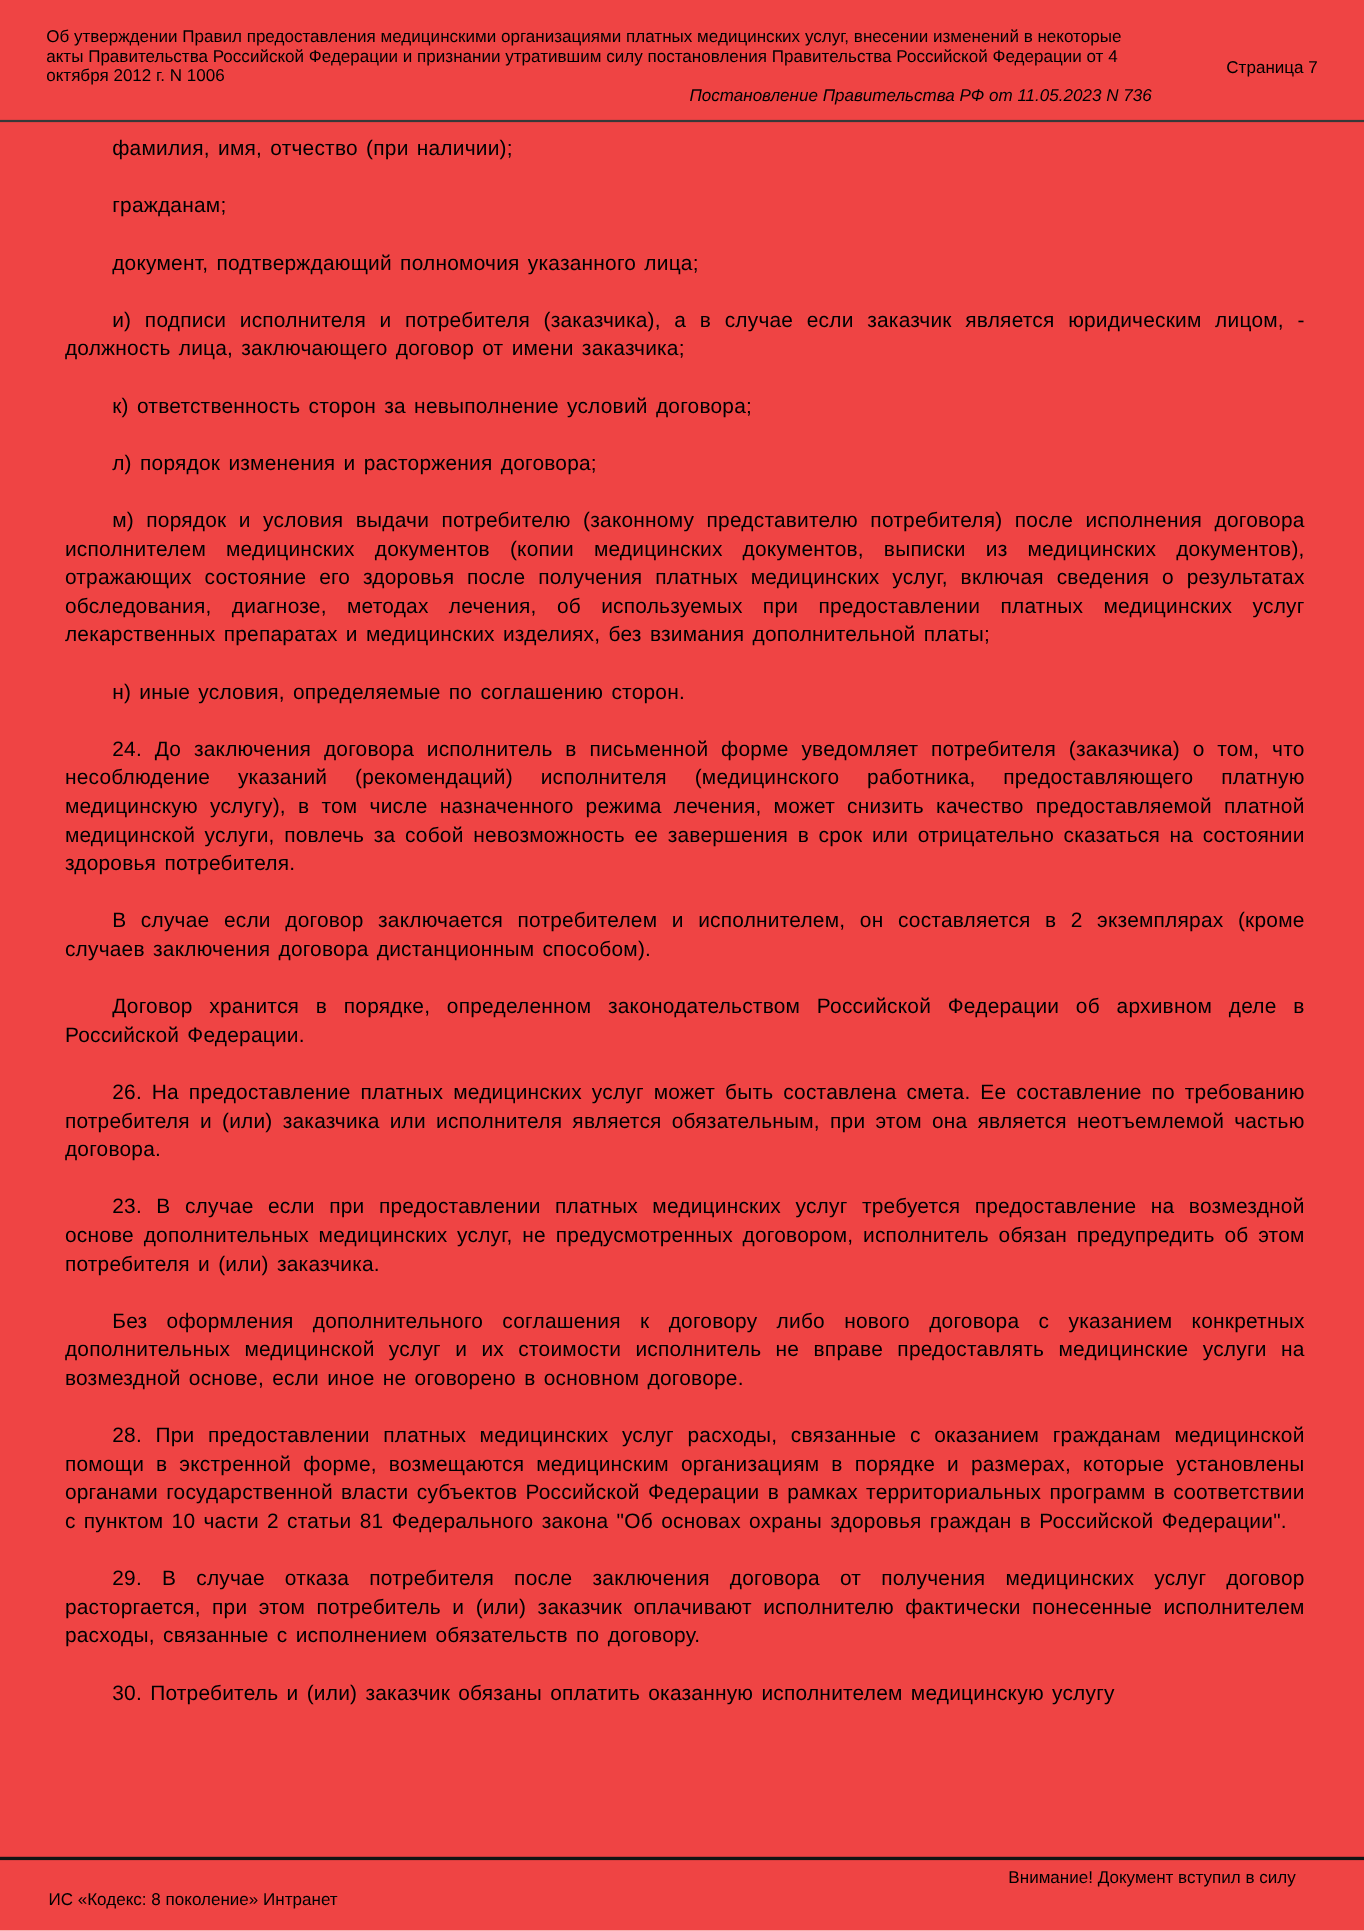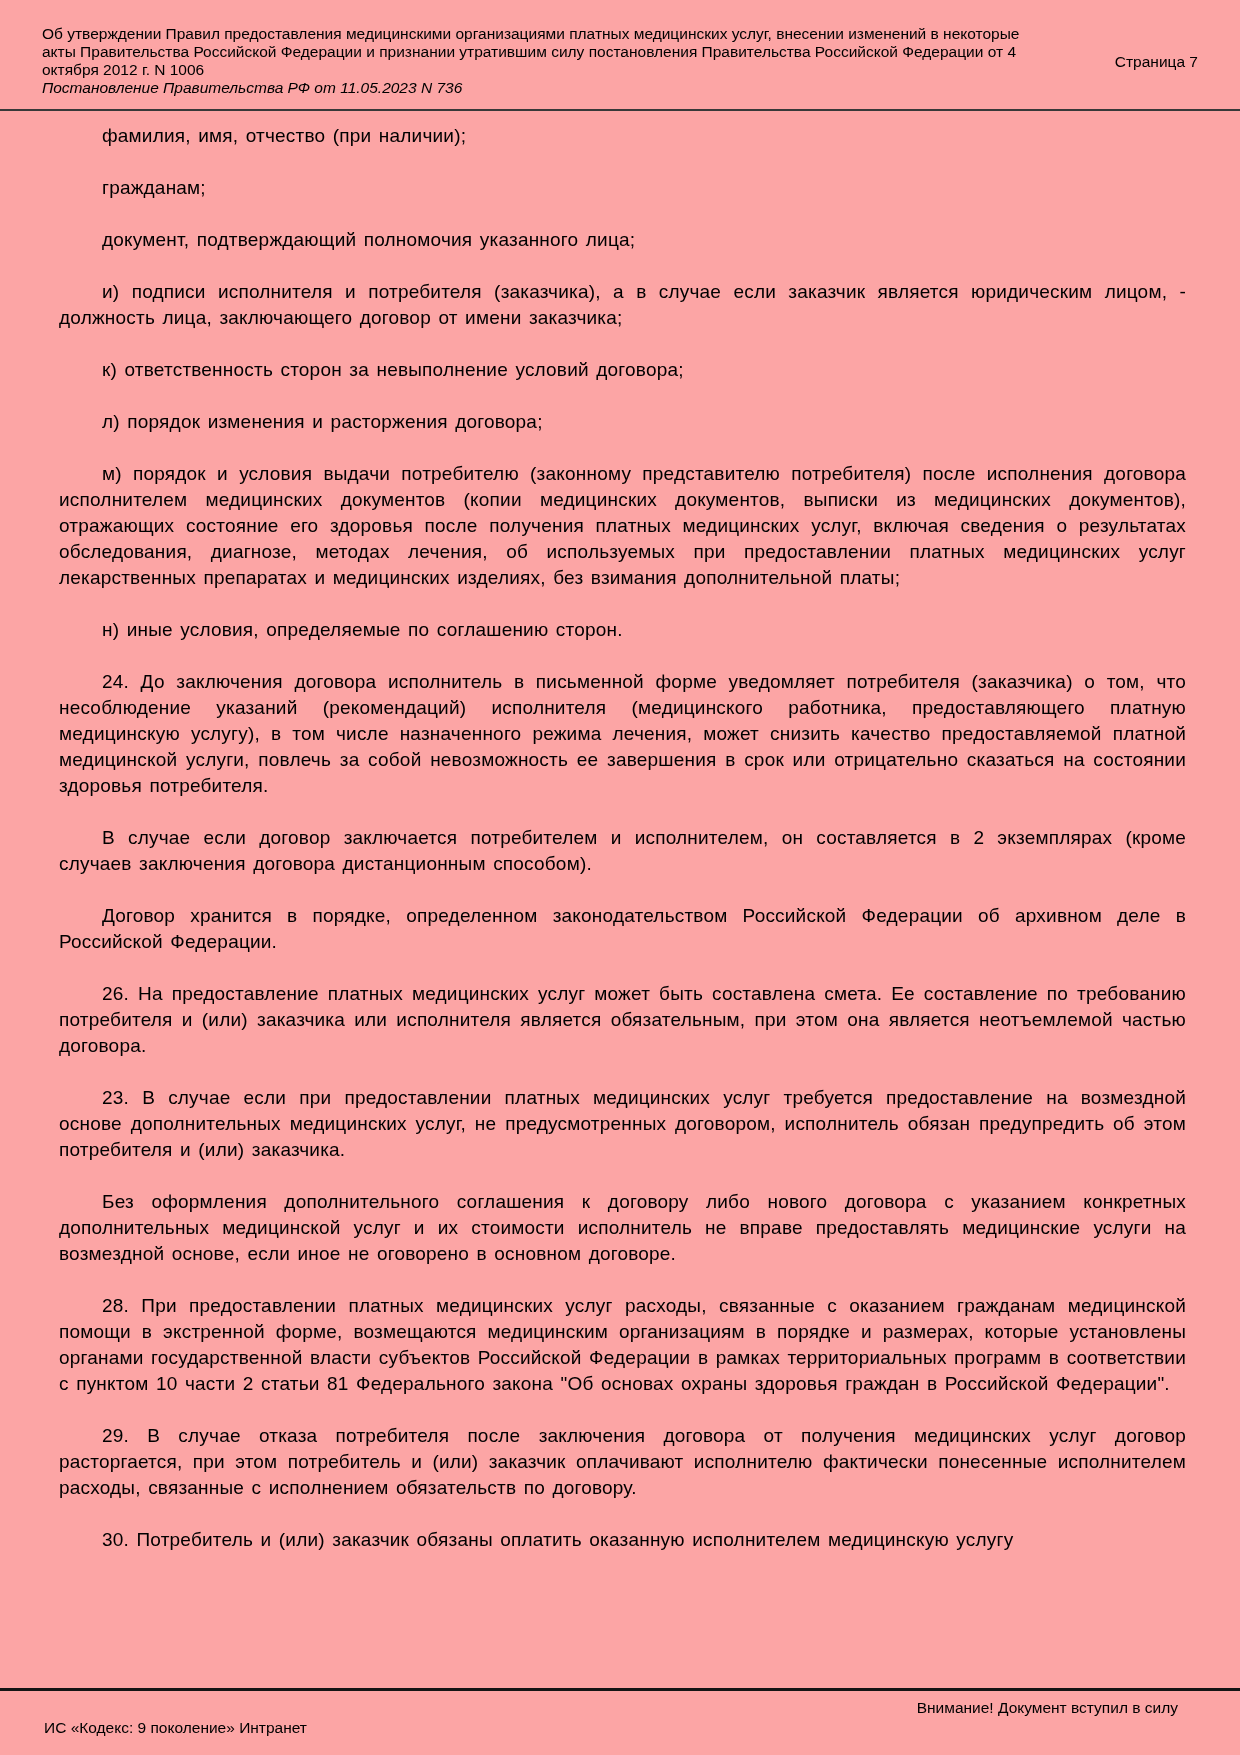--- a/index.html
+++ b/index.html
@@ -1,37 +1,37 @@
 <!DOCTYPE html>
 <html lang="ru"><head>
 <meta charset="utf-8">
 <style>
   html, body { margin: 0; padding: 0; background: #ffffff; }
   .page {
     position: relative;
     width: 1240px;
     height: 1755px;
-    background: #fca5a5;
+    background: #ef4444;
     color: #000000;
     font-family: "Liberation Sans", sans-serif;
     overflow: hidden;
     box-sizing: border-box;
   }
   
   .page-header {
     position: absolute;
     top: 25px; left: 42px; right: 42px;
     display: flex;
     align-items: flex-start;
     font-size: 15.5px;
     line-height: 18px;
   }
   .header-text { width: 1005px; }
   .doc-title { display: block; }
-  .doc-subtitle { display: block; font-style: italic; }
+  .doc-subtitle { display: block; font-style: italic; text-align: right; }
   .page-label { margin-left: auto; white-space: nowrap; padding-left: 20px; margin-top: 28px; }
   .header-rule {
     position: absolute;
     top: 109px; left: 0;
     width: 100%; height: 2px;
     background: #383838;
   }
   
   .page-body {
     position: absolute;
@@ -98,15 +98,15 @@
     <p>26. На предоставление платных медицинских услуг может быть составлена смета. Ее составление по требованию потребителя и (или) заказчика или исполнителя является обязательным, при этом она является неотъемлемой частью договора.</p>
     <p>23. В случае если при предоставлении платных медицинских услуг требуется предоставление на возмездной основе дополнительных медицинских услуг, не предусмотренных договором, исполнитель обязан предупредить об этом потребителя и (или) заказчика.</p>
     <p>Без оформления дополнительного соглашения к договору либо нового договора с указанием конкретных дополнительных медицинской услуг и их стоимости исполнитель не вправе предоставлять медицинские услуги на возмездной основе, если иное не оговорено в основном договоре.</p>
     <p>28. При предоставлении платных медицинских услуг расходы, связанные с оказанием гражданам медицинской помощи в экстренной форме, возмещаются медицинским организациям в порядке и размерах, которые установлены органами государственной власти субъектов Российской Федерации в рамках территориальных программ в соответствии с пунктом 10 части 2 статьи 81 Федерального закона "Об основах охраны здоровья граждан в Российской Федерации".</p>
     <p>29. В случае отказа потребителя после заключения договора от получения медицинских услуг договор расторгается, при этом потребитель и (или) заказчик оплачивают исполнителю фактически понесенные исполнителем расходы, связанные с исполнением обязательств по договору.</p>
     <p>30. Потребитель и (или) заказчик обязаны оплатить оказанную исполнителем медицинскую услугу</p>
   </div>
 
   <div class="footer-rule"></div>
   <div class="footer-notice">Внимание! Документ вступил в силу</div>
-  <div class="footer-system">ИС «Кодекс: 9 поколение» Интранет</div>
+  <div class="footer-system">ИС «Кодекс: 8 поколение» Интранет</div>
 
 </div>
 
 </body></html>

